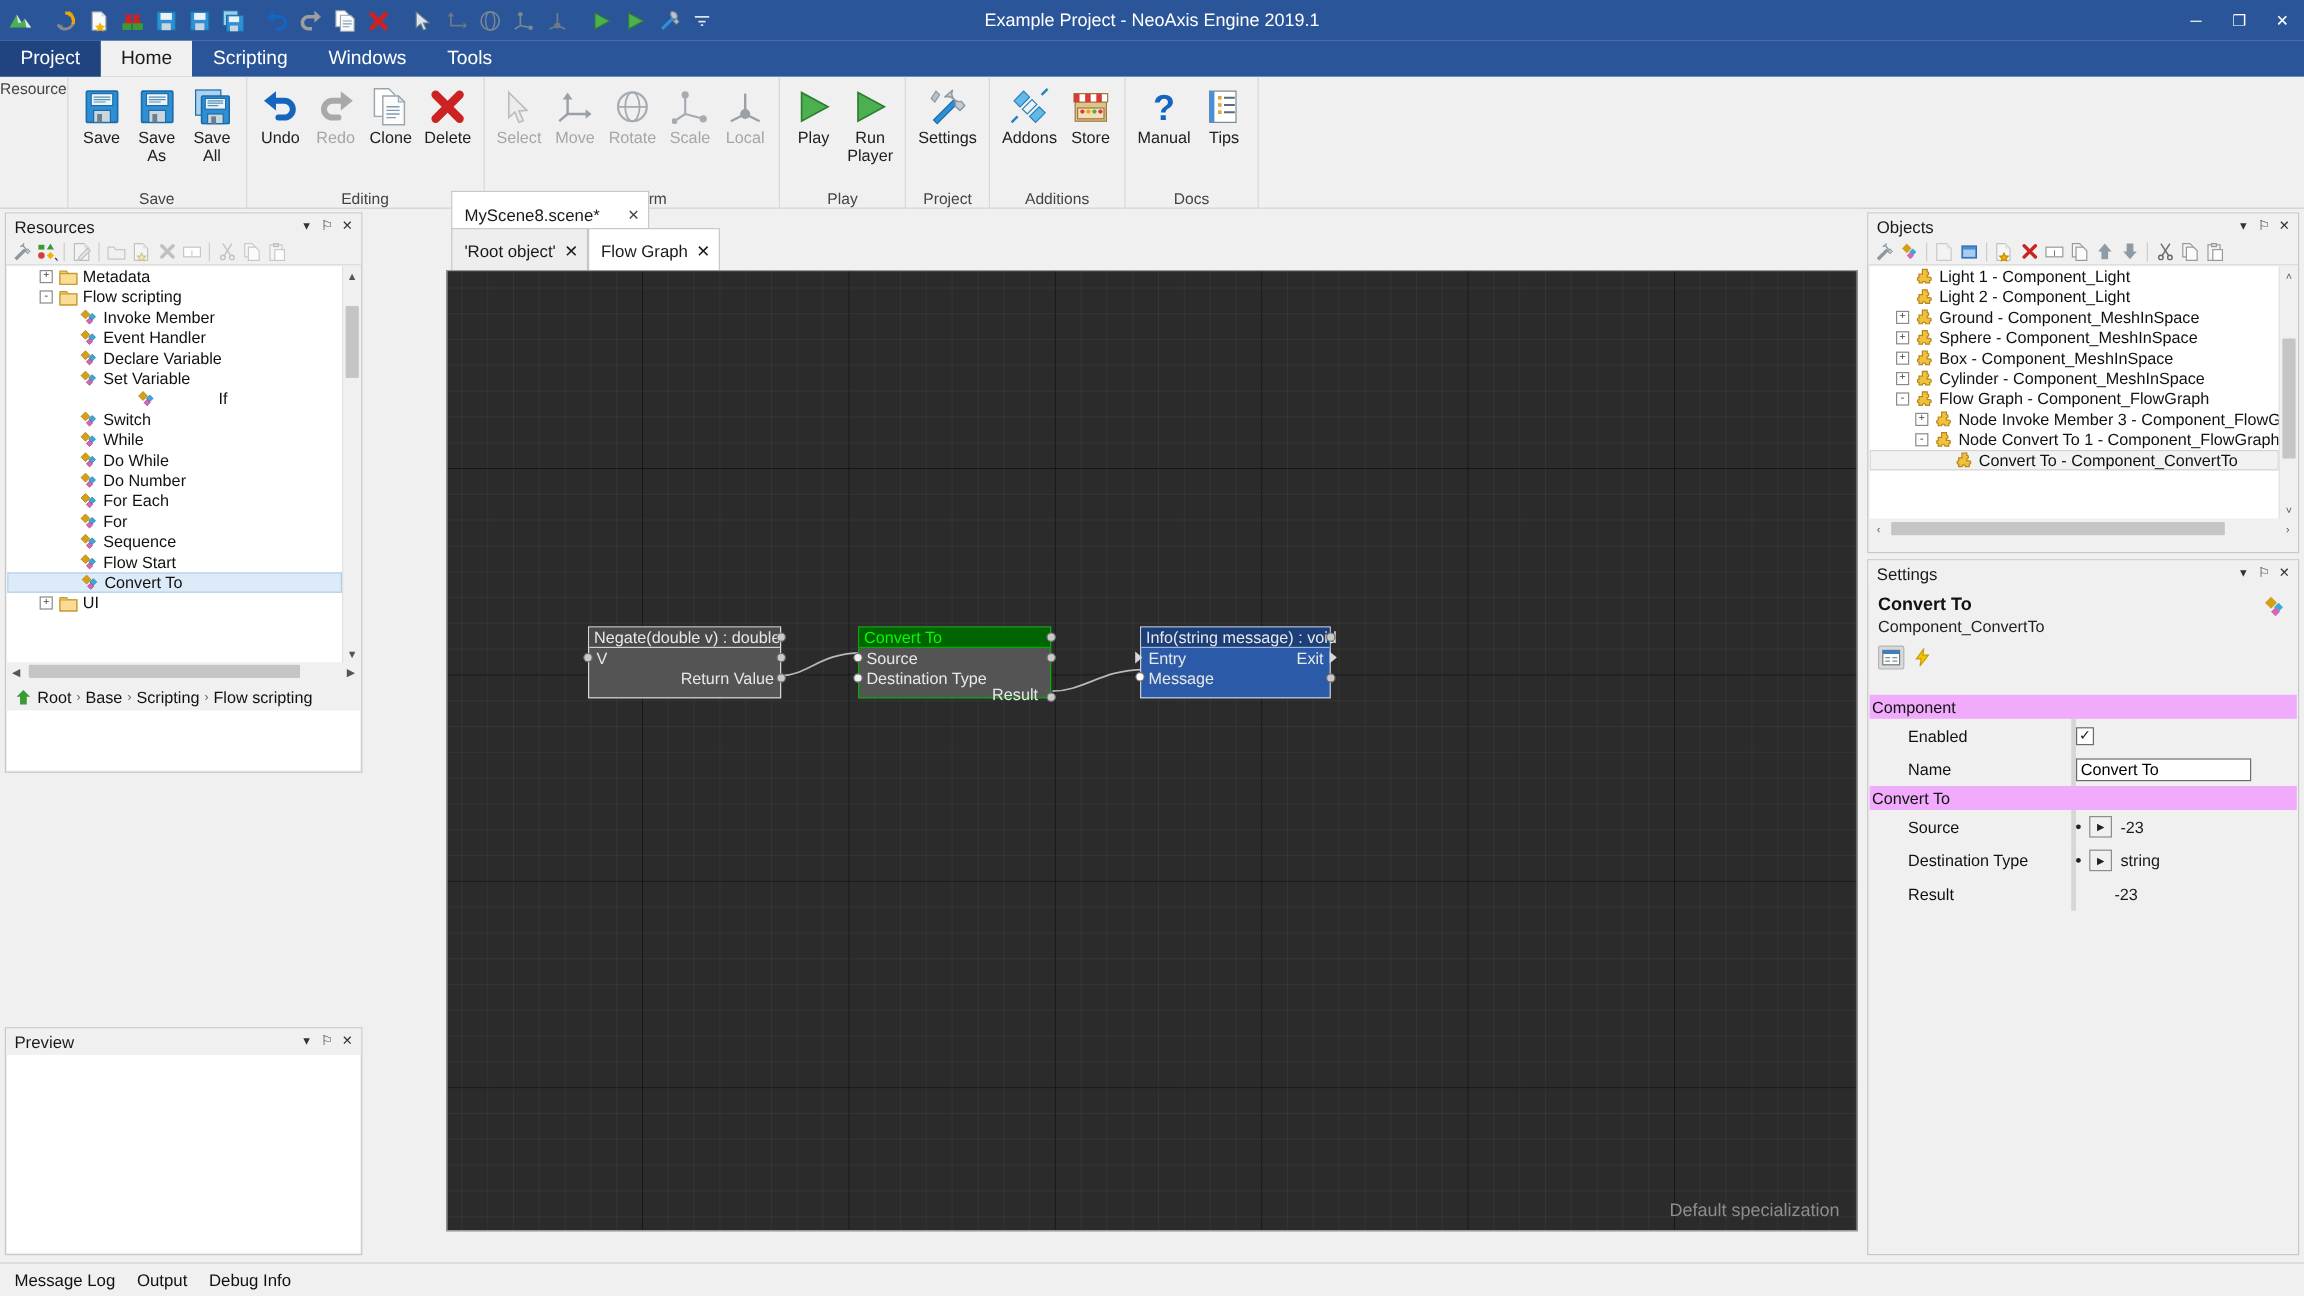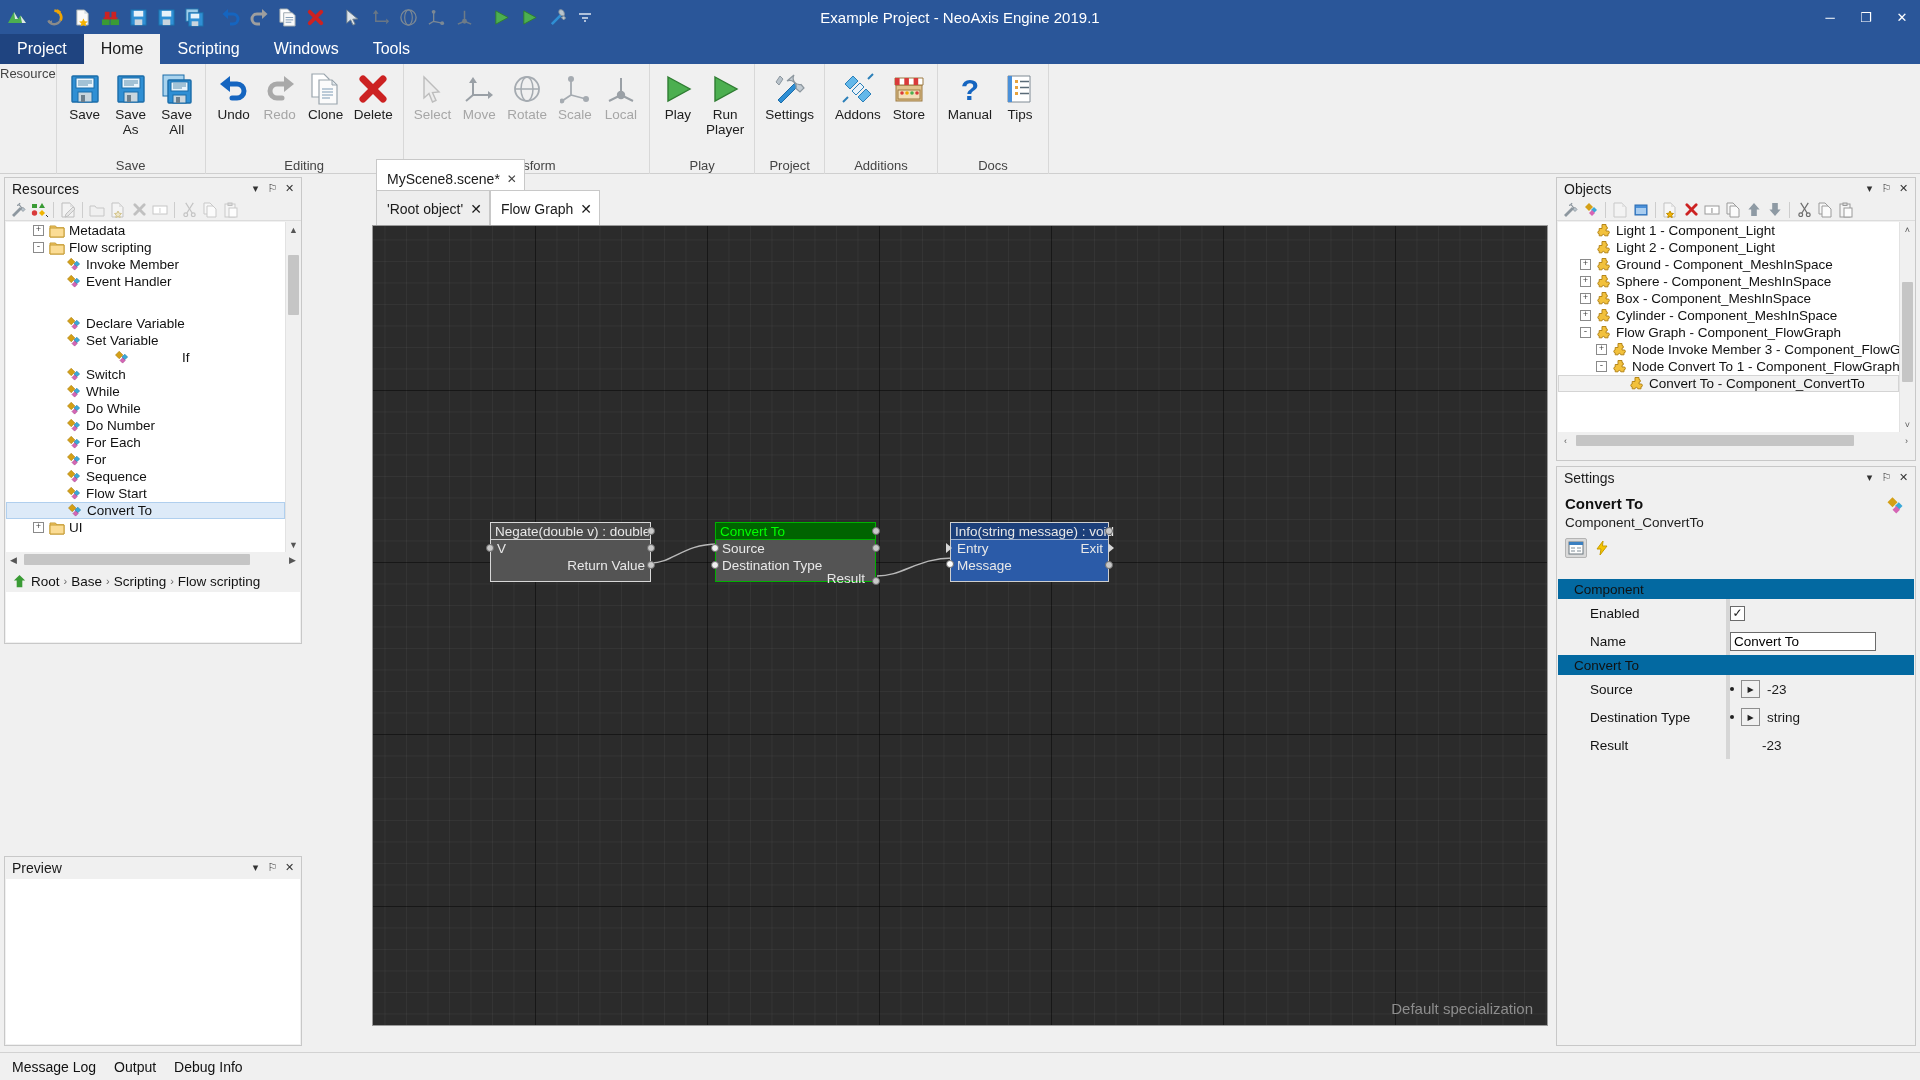--- a/index.html
+++ b/index.html
@@ -146,21 +146,21 @@
 
   
   .doc-area {
     position: absolute; background: #f0f0f0;
   }
   .doctabs {
     position: absolute; left: 0; top: 0; height: 24px; display: flex;
     align-items: flex-end; padding-left: 4px;
   }
   .doctab {
-    height: 39px; display: flex; align-items: center; gap: 7px;
+    height: 39px; display: flex; align-items: center; gap: 23px;
     padding: 0 7px 0 10px; background: #ffffff; border: 1px solid #c8c8c8;
     border-bottom: none; font-size: 14px; cursor: pointer;
   }
   .doctab .x { color: #444; font-size: 12px; cursor: pointer; }
   .subtabs {
     position: absolute; left: 0; height: 24px; display: flex;
     align-items: flex-end; padding-left: 4px;
   }
   .subtab {
     height: 36px; display: flex; align-items: center; gap: 7px;
@@ -215,22 +215,22 @@
   .pg-head { padding: 7px 8px 0 8px; position: relative; }
   .pg-title { font-size: 15px; font-weight: bold; color: #111; }
   .pg-sub { font-size: 13.5px; color: #222; margin-top: 3px; }
   .pg-tabs { display: flex; gap: 4px; padding: 8px 8px 6px 8px; }
   .pg-tab {
     width: 22px; height: 20px; display:flex; align-items:center;
     justify-content:center; cursor:pointer; border-radius: 2px;
   }
   .pg-tab.active { background: #d9d9d9; border: 1px solid #b4b4b4; }
   .pg-cat {
-    height: 20px; background: #0369a1; color: #111; display: flex;
-    align-items: center; padding-left: 16px; font-size: 13.5px;
+    height: 20px; background: #f0abfc; color: #111; display: flex;
+    align-items: center; padding-left: 2px; font-size: 13.5px;
   }
   .pg-row { height: 28px; display: flex; align-items: center; position: relative; }
   .pg-label { width: 160px; padding-left: 32px; font-size: 13.5px; color: #111; }
   .pg-divider { position:absolute; left: 168px; top:0; bottom:0; width: 4px; background:#d6d6d6; }
   .pg-val { flex: 1; display: flex; align-items: center; padding-left: 12px; gap: 7px; font-size: 13.5px; }
   .pg-check {
     width: 15px; height: 15px; border: 1px solid #6b6b6b; background: #fff;
     display: flex; align-items: center; justify-content: center; cursor: pointer;
   }
   .pg-input {
@@ -812,21 +812,21 @@
         </div>
         <div class="tree-row" style="padding-left: 44px;">
           <div class="exp-spacer" style="margin-right: 5px;"></div>
           <span class="ticon"><svg width="16" height="16" viewBox="0 0 16 16">
               <path d="M1.5 5 L5.2 1.3 L8.9 5 L5.2 8.7 Z" fill="#d4a017" stroke="#a87b08" stroke-width=".6"></path>
               <path d="M8 7 L10.8 4.2 L13.6 7 L10.8 9.8 Z" fill="#3aa8d8" stroke="#1f7ba5" stroke-width=".6"></path>
               <path d="M6 10.5 L8.6 7.9 L11.2 10.5 L8.6 13.1 Z" fill="#d565b5" stroke="#a33b86" stroke-width=".6"></path>
             </svg></span>
           <span class="tlabel">Event Handler</span>
         </div>
-        <div class="tree-row" style="padding-left: 44px; margin-top: 25px;">
+        <div class="tree-row" style="padding-left: 44px;">
           <div class="exp-spacer" style="margin-right: 5px;"></div>
           <span class="ticon"><svg width="16" height="16" viewBox="0 0 16 16">
               <path d="M1.5 5 L5.2 1.3 L8.9 5 L5.2 8.7 Z" fill="#d4a017" stroke="#a87b08" stroke-width=".6"></path>
               <path d="M8 7 L10.8 4.2 L13.6 7 L10.8 9.8 Z" fill="#3aa8d8" stroke="#1f7ba5" stroke-width=".6"></path>
               <path d="M6 10.5 L8.6 7.9 L11.2 10.5 L8.6 13.1 Z" fill="#d565b5" stroke="#a33b86" stroke-width=".6"></path>
             </svg></span>
           <span class="tlabel">Declare Variable</span>
         </div>
         <div class="tree-row" style="padding-left: 44px;">
           <div class="exp-spacer" style="margin-right: 5px;"></div>

